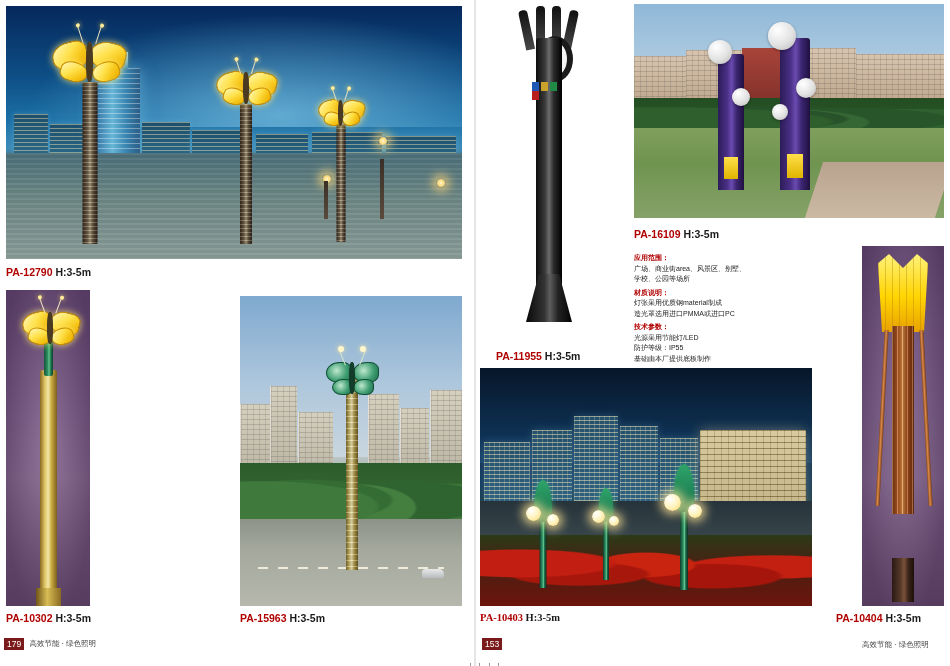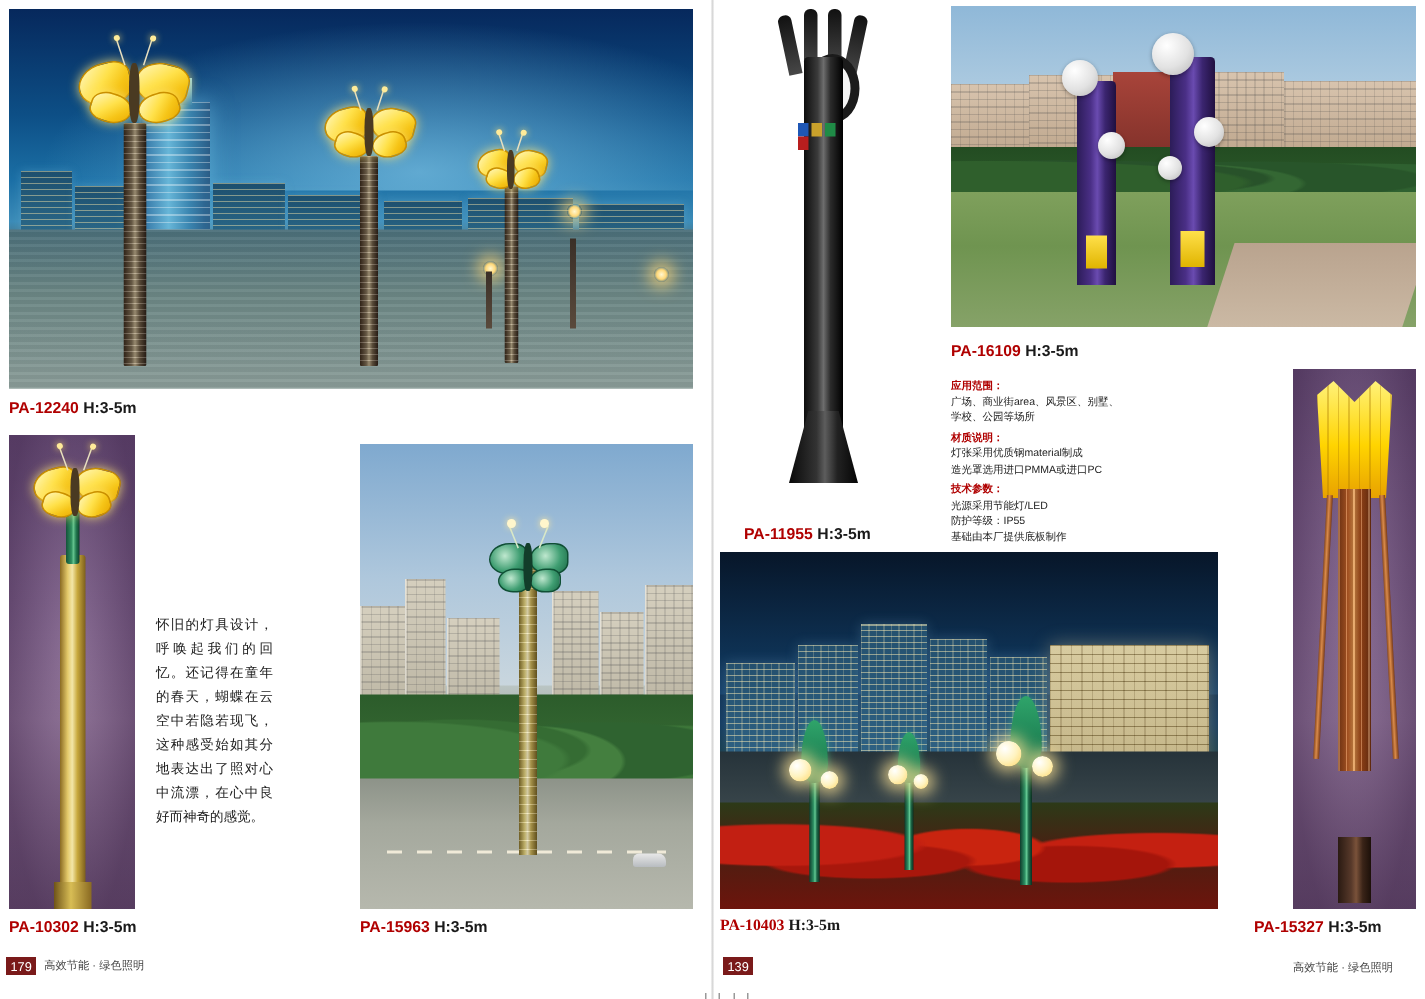--- a/index.html
+++ b/index.html
@@ -544,21 +544,21 @@
       <div class="ant" style="left:18px; top:-1px; height:12px; transform:rotate(-18deg);">
           <b></b>
         </div>
       <div class="ant" style="left:30px; top:-1px; height:12px; transform:rotate(18deg);">
           <b></b>
         </div>
     </div>
   </div>
 
   <div class="caption" style="left:6px; top:266px;">
-    <span>PA-12240</span>
+    <span>PA-12790</span>
     <span class="dim">H:3-5m</span>
   </div>
 
   <div class="photo" id="photo-10302">
     <div class="vig"></div>
     <div class="post"></div>
     <div class="post-base"></div>
     <div class="stem"></div>
     <div class="bfly" style="left:14px; top:8px; width:60px; height:60px;">
       <div class="wing l" style="left:2px;  top:14px; width:28px; height:21px;"></div>
@@ -573,21 +573,20 @@
           <b></b>
         </div>
     </div>
   </div>
 
   <div class="caption" style="left:6px; top:612px;">
     <span>PA-10302</span>
     <span class="dim">H:3-5m</span>
   </div>
 
-  <div class="desc-cn">怀旧的灯具设计，呼唤起我们的回忆。还记得在童年的春天，蝴蝶在云空中若隐若现飞，这种感受始如其分地表达出了照对心中流漂，在心中良好而神奇的感觉。</div>
 
   <div class="photo" id="photo-10303">
     <div class="sky"></div>
     <div class="bldgs">
       <div class="bl" style="left:0px;   width:30px; height:78px;"></div>
       <div class="bl" style="left:30px;  width:26px; height:96px;"></div>
       <div class="bl" style="left:58px;  width:34px; height:70px;"></div>
       <div class="bl" style="left:128px; width:30px; height:88px;"></div>
       <div class="bl" style="left:160px; width:28px; height:74px;"></div>
       <div class="bl" style="left:190px; width:32px; height:92px;"></div>
@@ -733,34 +732,34 @@
   <div class="photo" id="photo-10404">
     <div class="vig"></div>
     <div class="flame"></div>
     <div class="rod" style="left:18px; top:84px; height:176px; transform:rotate(3deg);"></div>
     <div class="rod" style="left:62px; top:84px; height:176px; transform:rotate(-3deg);"></div>
     <div class="stalk"></div>
     <div class="base"></div>
   </div>
 
   <div class="caption" style="left:836px; top:612px;">
-    <span>PA-15327</span>
+    <span>PA-10404</span>
     <span class="dim">H:3-5m</span>
   </div>
 
   <div class="footer-left" style="left:4px;">
     <span class="pagenum">179</span>
     <span class="footer-txt">高效节能 · 绿色照明</span>
   </div>
 
   <div class="footer-right" style="left:862px;">
     <span class="footer-txt">高效节能 · 绿色照明</span>
   </div>
   <div class="footer-right" style="left:482px;">
-    <span class="pagenum">139</span>
+    <span class="pagenum">153</span>
   </div>
 
   <div class="bottom-marks">
     <span></span>
     <span></span>
     <span></span>
     <span></span>
   </div>
 
 </div>

